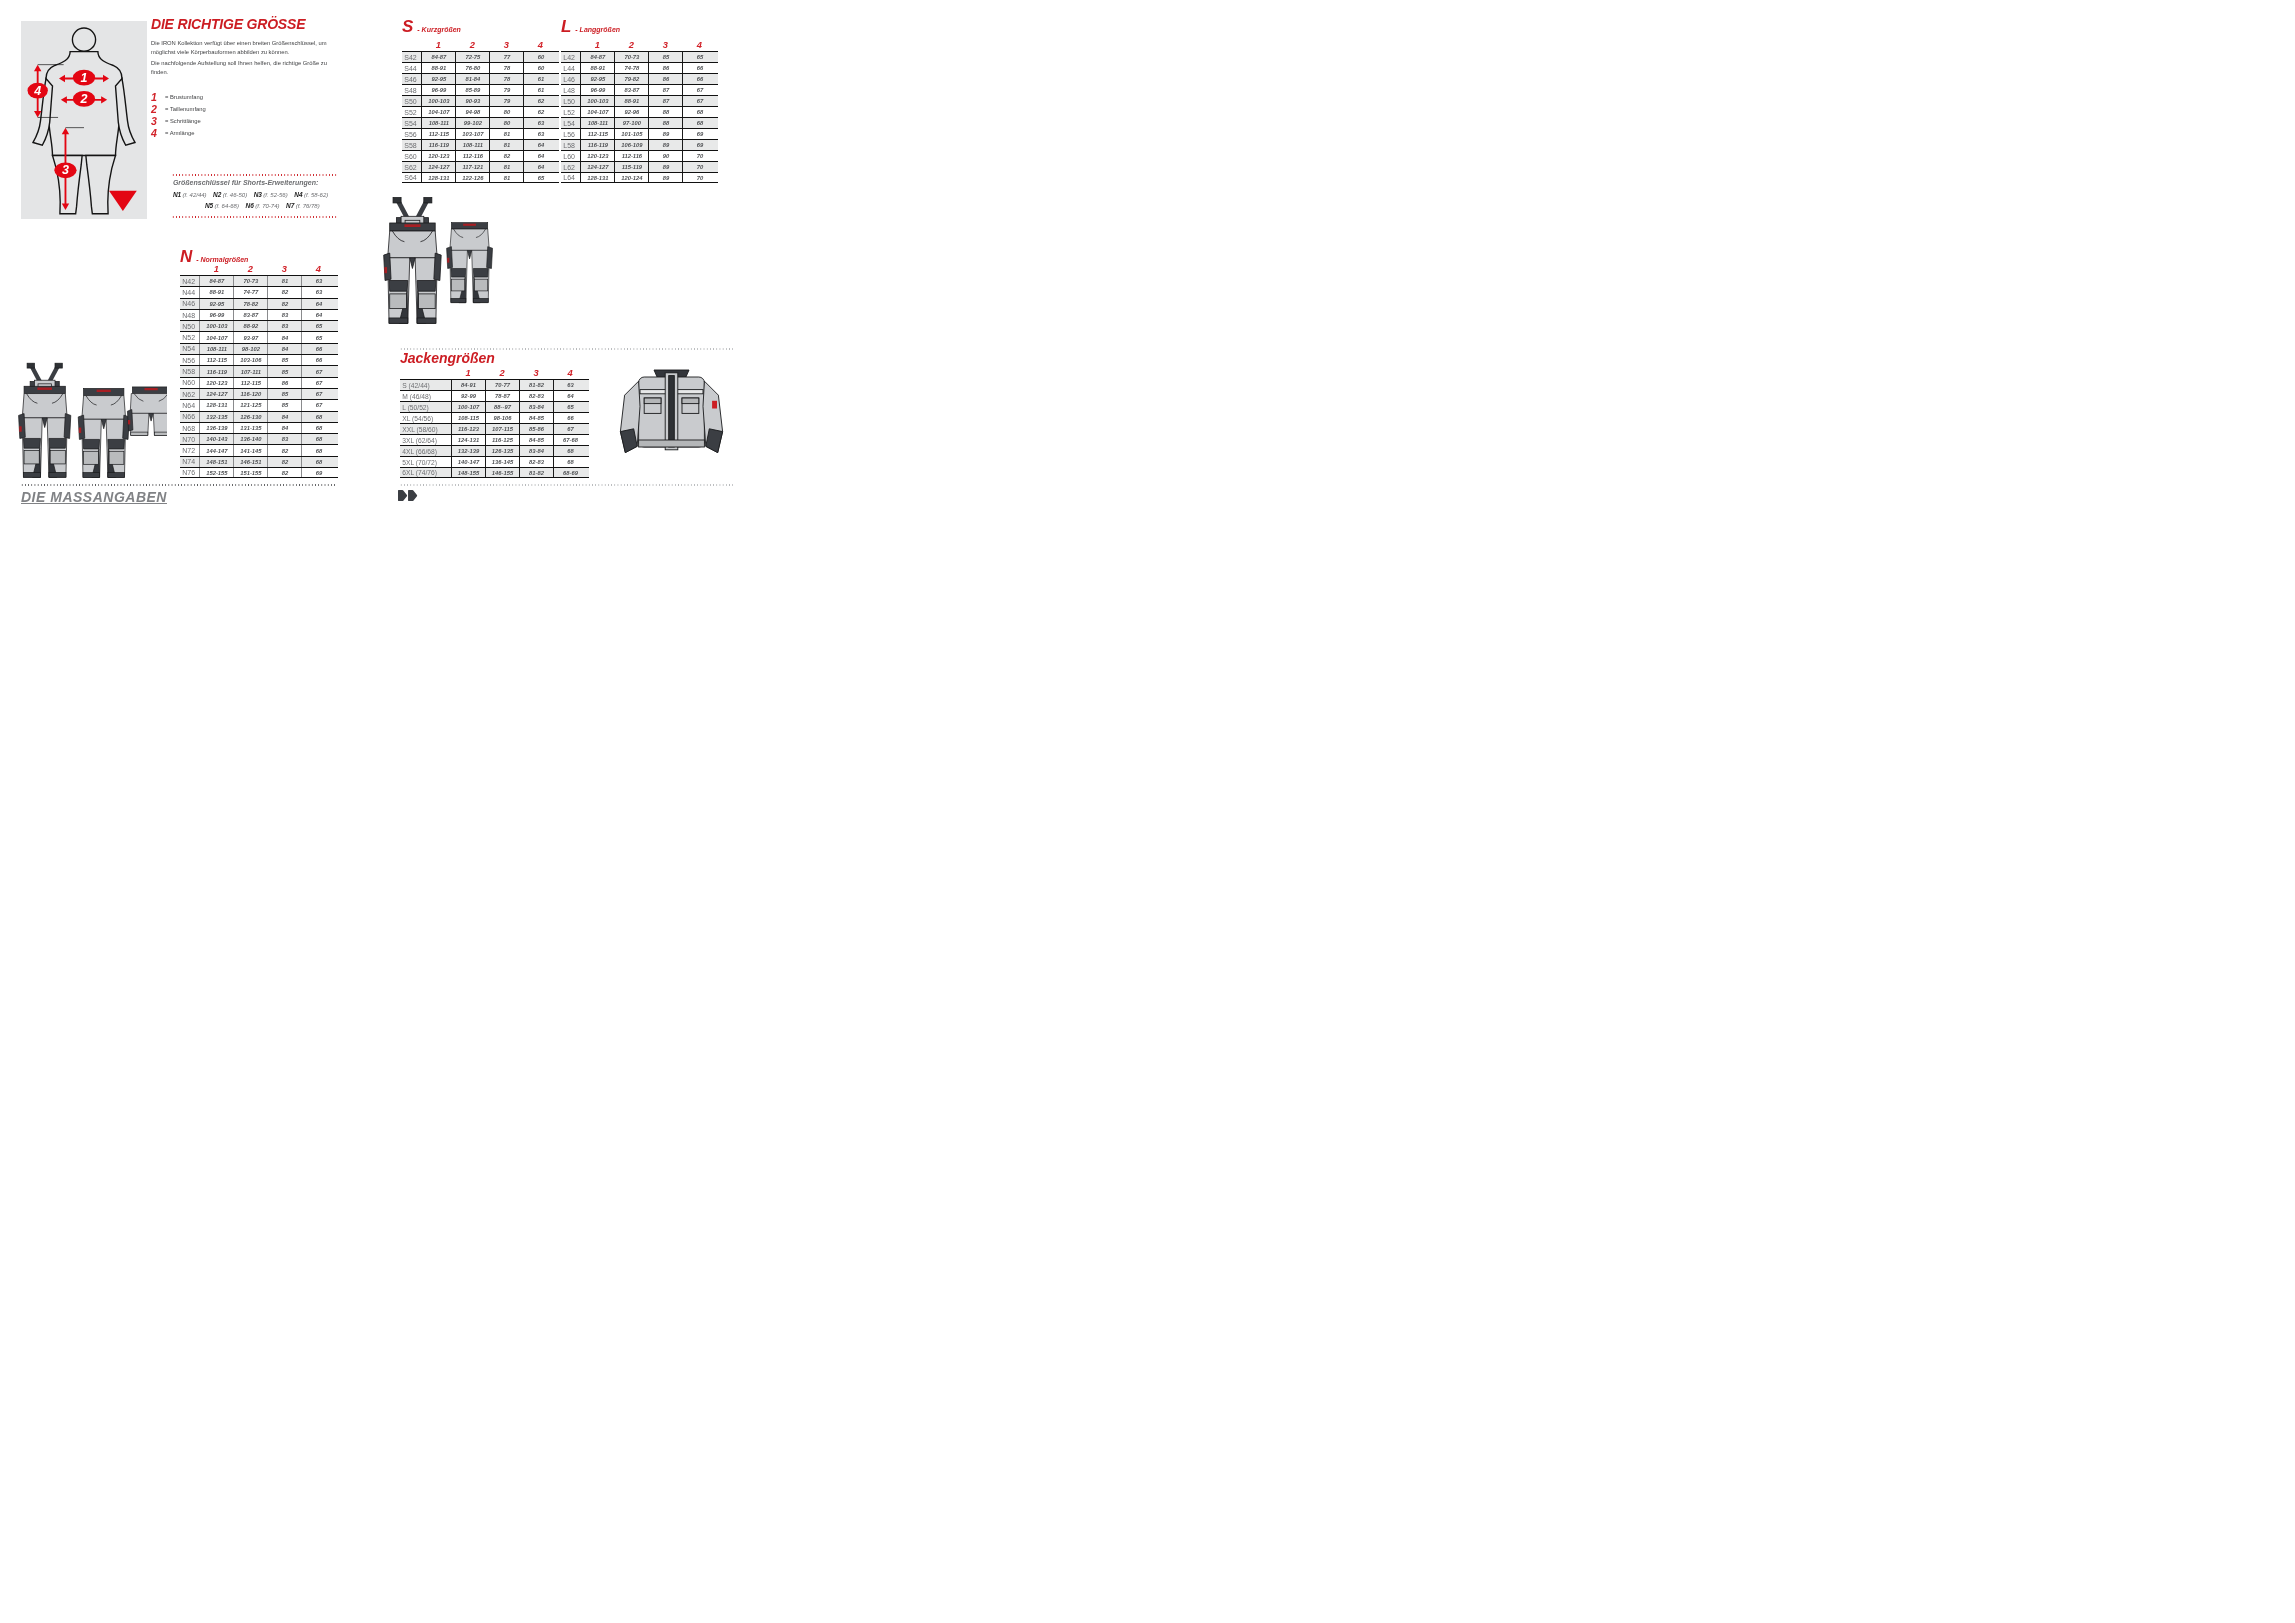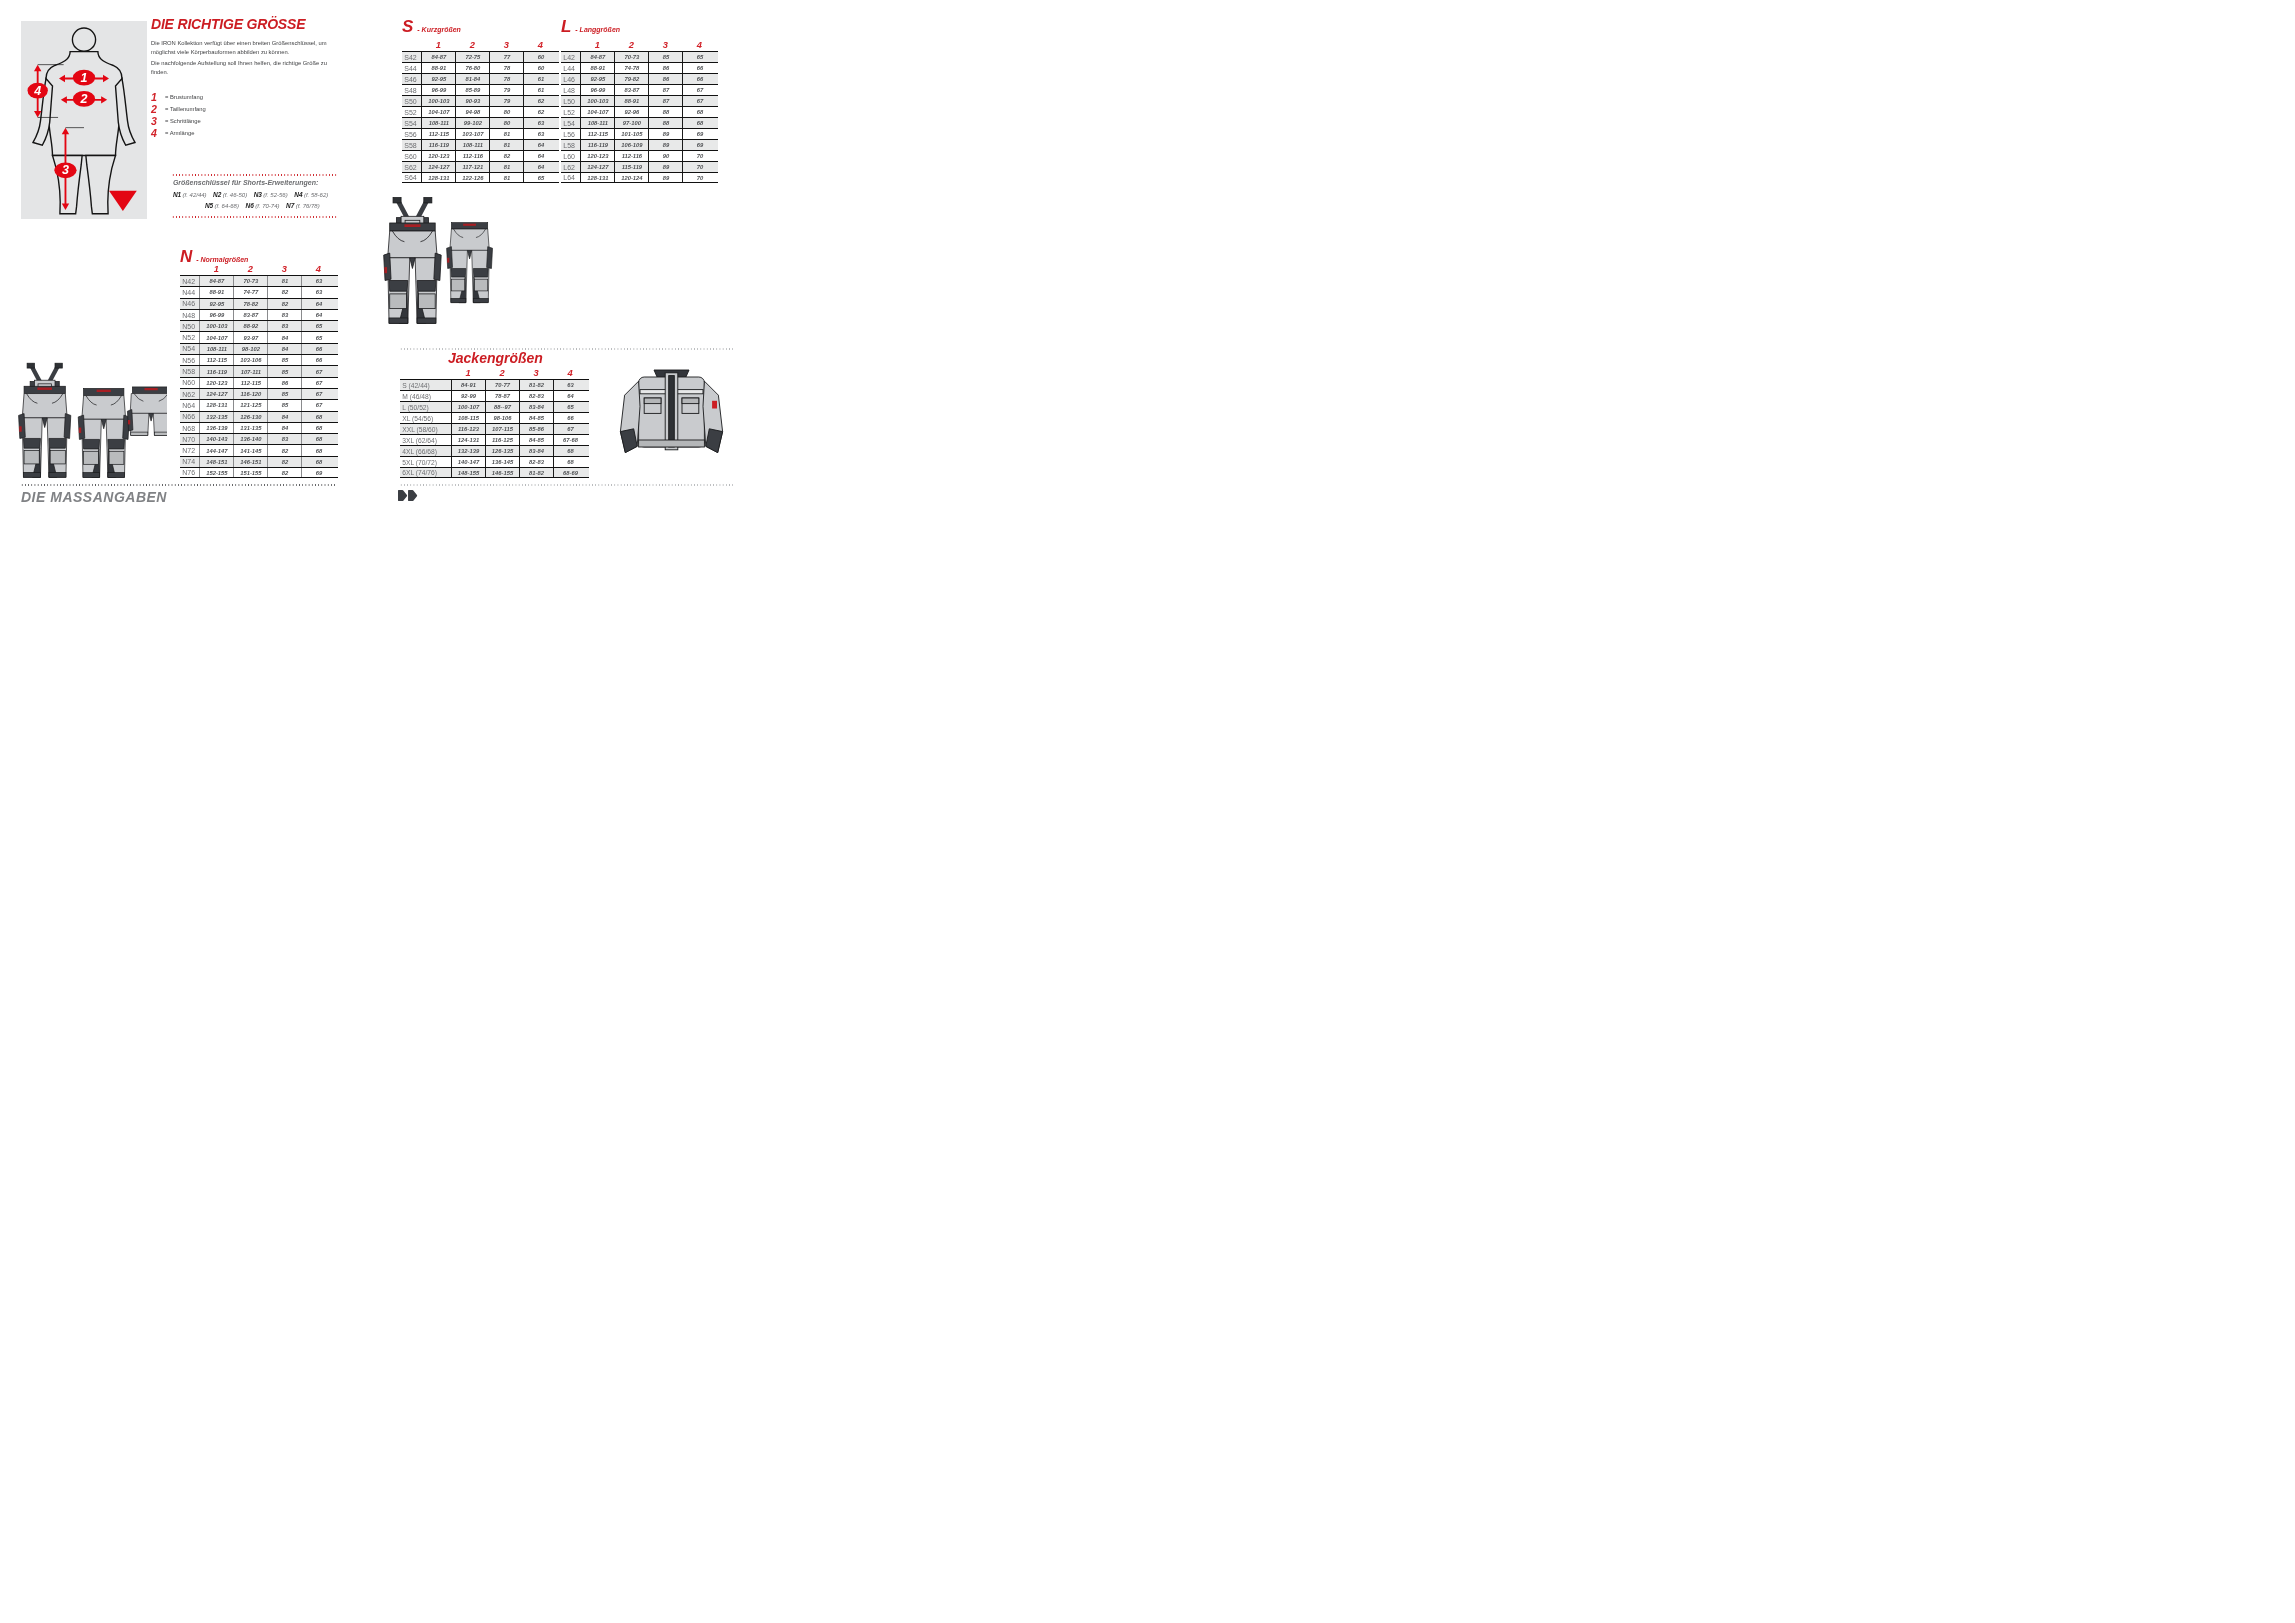--- a/index.html
+++ b/index.html
@@ -31,21 +31,21 @@
   .key-row{display:flex;gap:6.5px;margin-bottom:1.9px;}
   .key-row.second{margin-left:32px;}
   .key-code{font-size:6.5px;font-weight:bold;font-style:italic;color:#1c1c1c;margin-right:1.4px;}
   .key-range{font-size:6px;font-style:italic;color:#6d6e71;}
   .key-item{white-space:nowrap;}
 
   
   .sec-title{white-space:nowrap;color:#cc1d23;}
   .sec-letter{font-size:17px;font-weight:bold;font-style:italic;}
   .sec-suffix{font-size:7px;font-weight:bold;font-style:italic;margin-left:1.9px;}
-  #title-jacket{font-size:14px;font-weight:bold;font-style:italic;color:#cc1d23;margin-left:48px;}
+  #title-jacket{font-size:14px;font-weight:bold;font-style:italic;color:#cc1d23;}
 
   
   .sizetable{z-index:3;}
   .thead{display:flex;height:12px;align-items:center;}
   .thead .tlabel{border:none;background:transparent;}
   .tcol{flex:0 0 34px;text-align:center;font-size:9.3px;font-weight:bold;font-style:italic;color:#d2232a;}
   .trow{display:flex;box-sizing:border-box;border-top:0.9px solid #111;}
   .trow:last-child{border-bottom:0.9px solid #111;}
   .trow.odd{background:#e8e9e9;}
   .tlabel{flex:0 0 var(--labw,19.4px);display:flex;align-items:center;padding-left:2.3px;
@@ -67,21 +67,21 @@
   #title-s{left:402px;top:16.7px;}
   #title-l{left:561px;top:16.7px;}
   #title-n{left:180px;top:247px;}
   #title-jacket{left:400px;top:350px;}
 
   
   #body-diagram{left:21px;top:21px;width:126px;height:198px;background:#e4e5e6;}
 
   
   #footer-title{left:21px;top:489px;font-size:14px;font-weight:bold;font-style:italic;color:#808285;
-                letter-spacing:0.5px;}
+                letter-spacing:0.5px;text-decoration:underline;}
   #chevrons{left:398px;top:489px;}
 
   svg{display:block;}
   .illu{z-index:1;}
 </style>
 </head>
 <body>
 
 <svg width="0" height="0" style="position:absolute">
   <defs>

